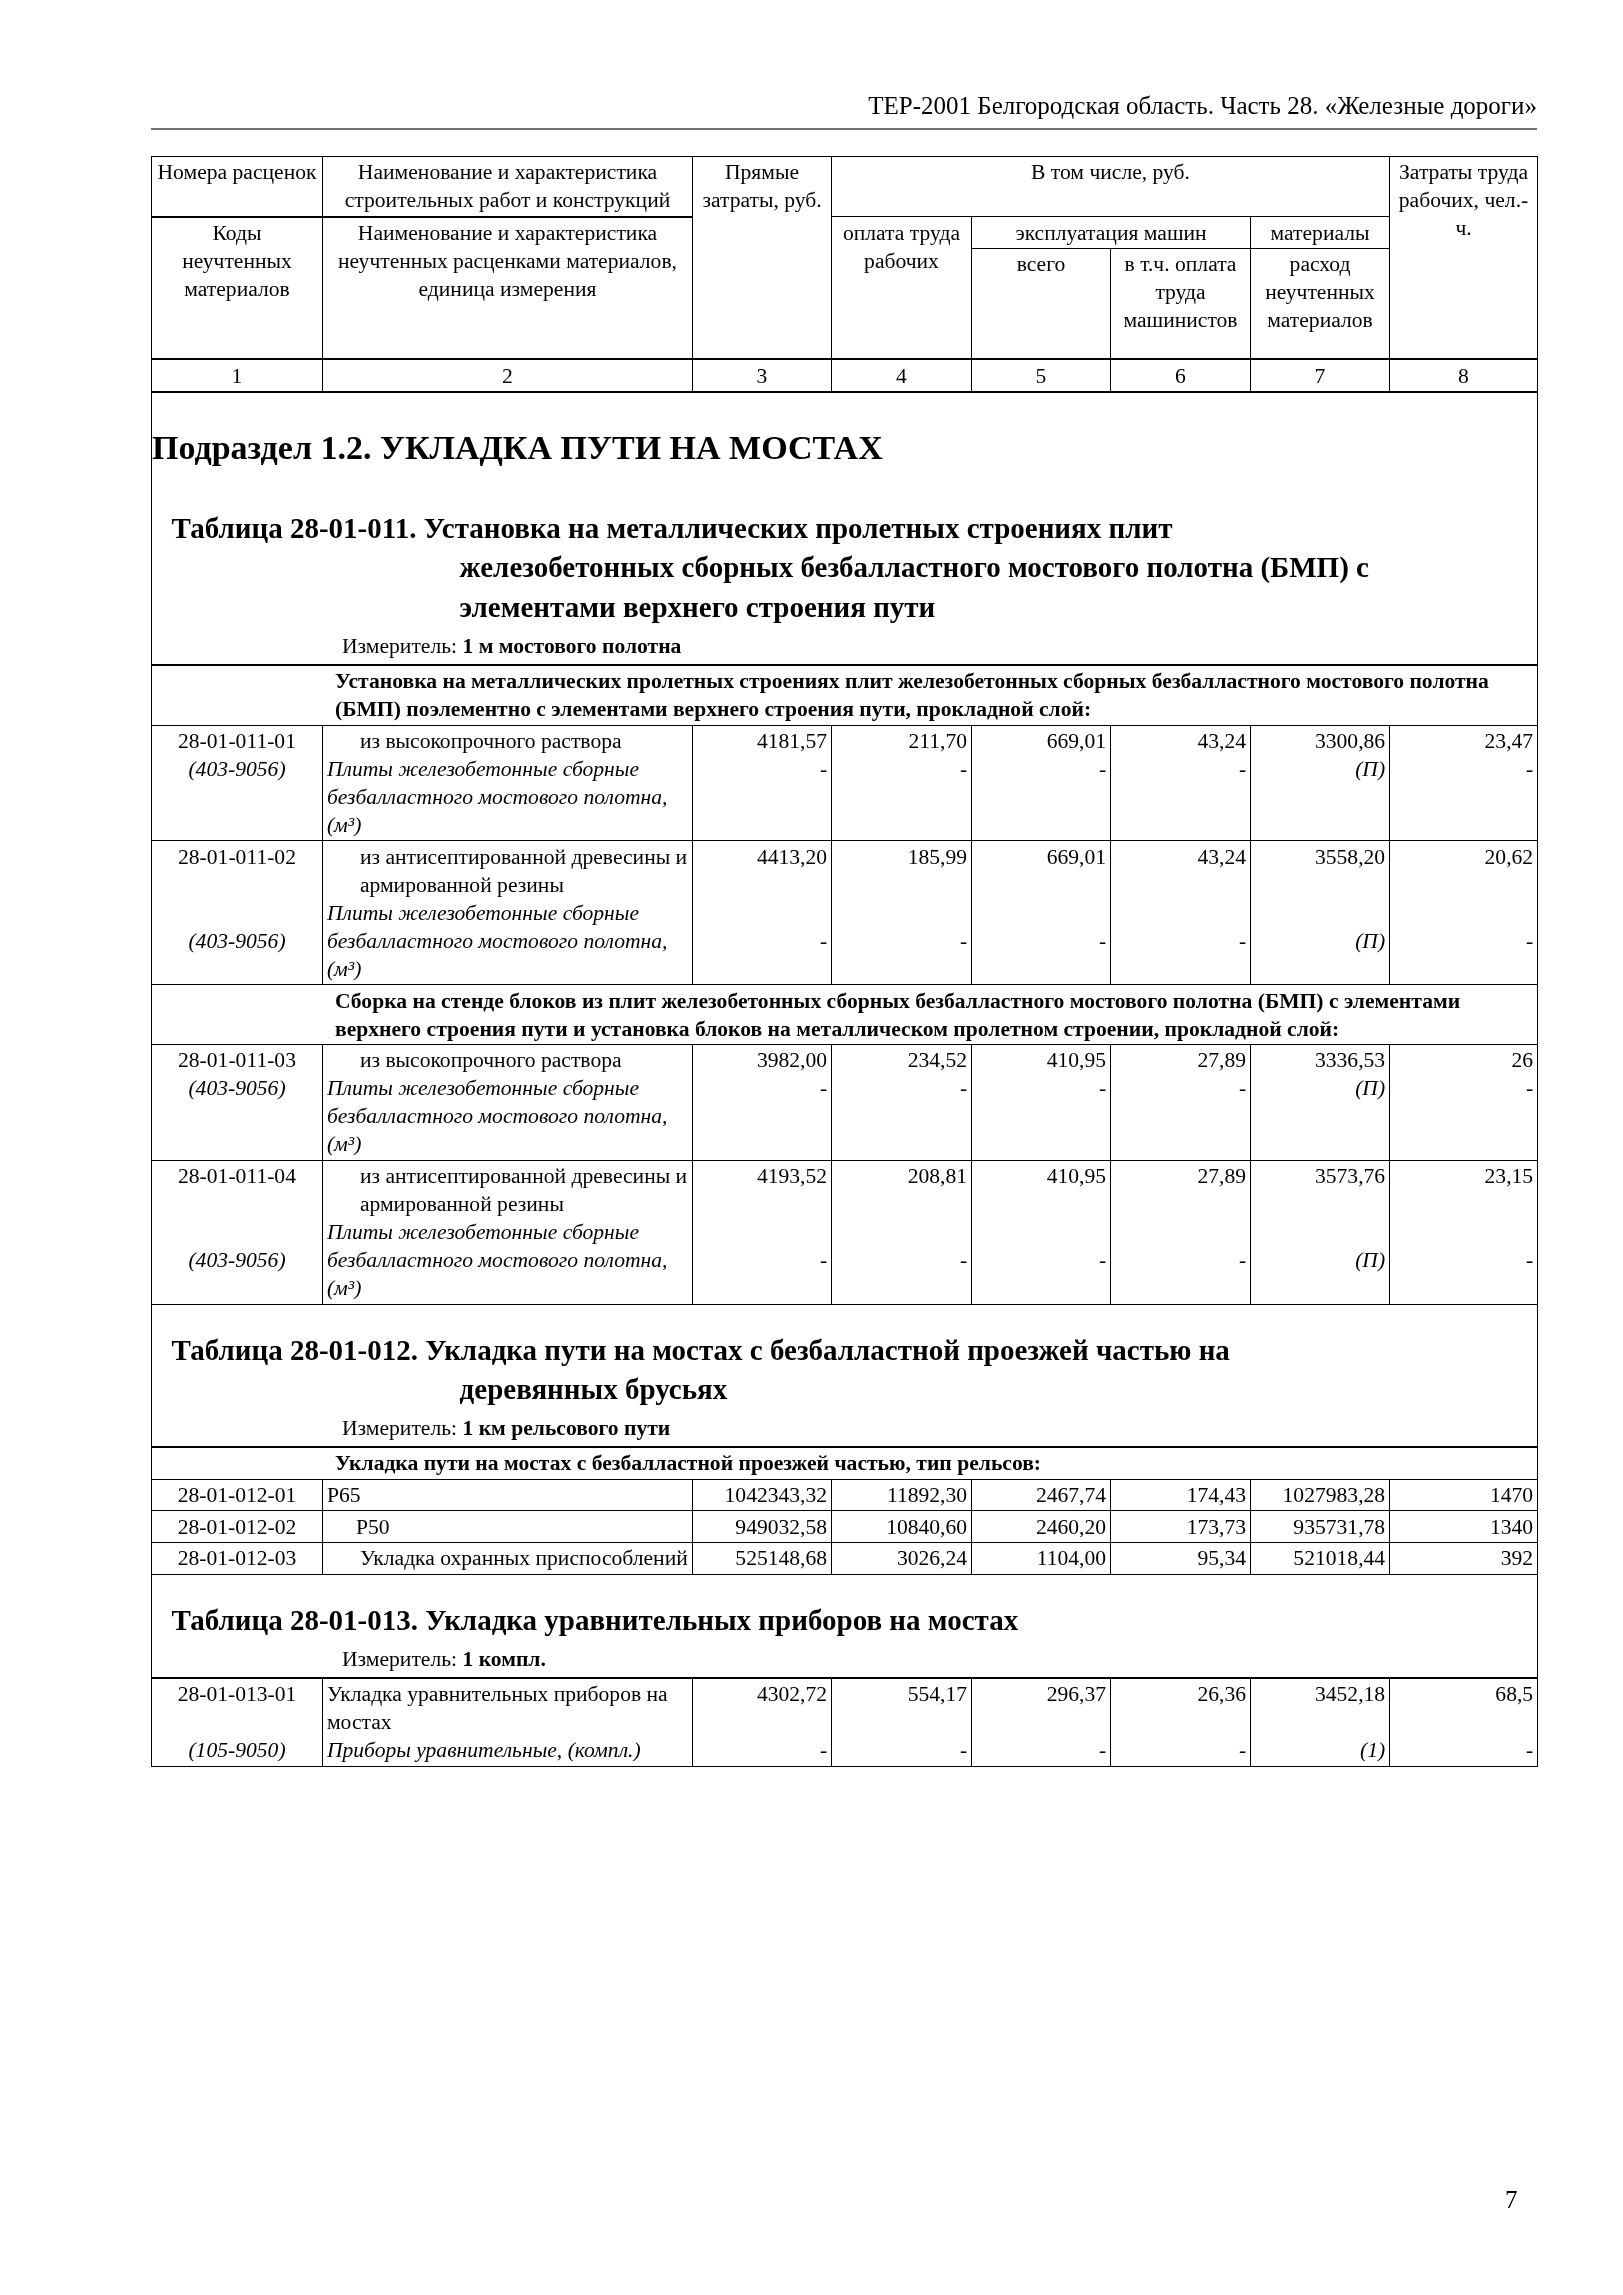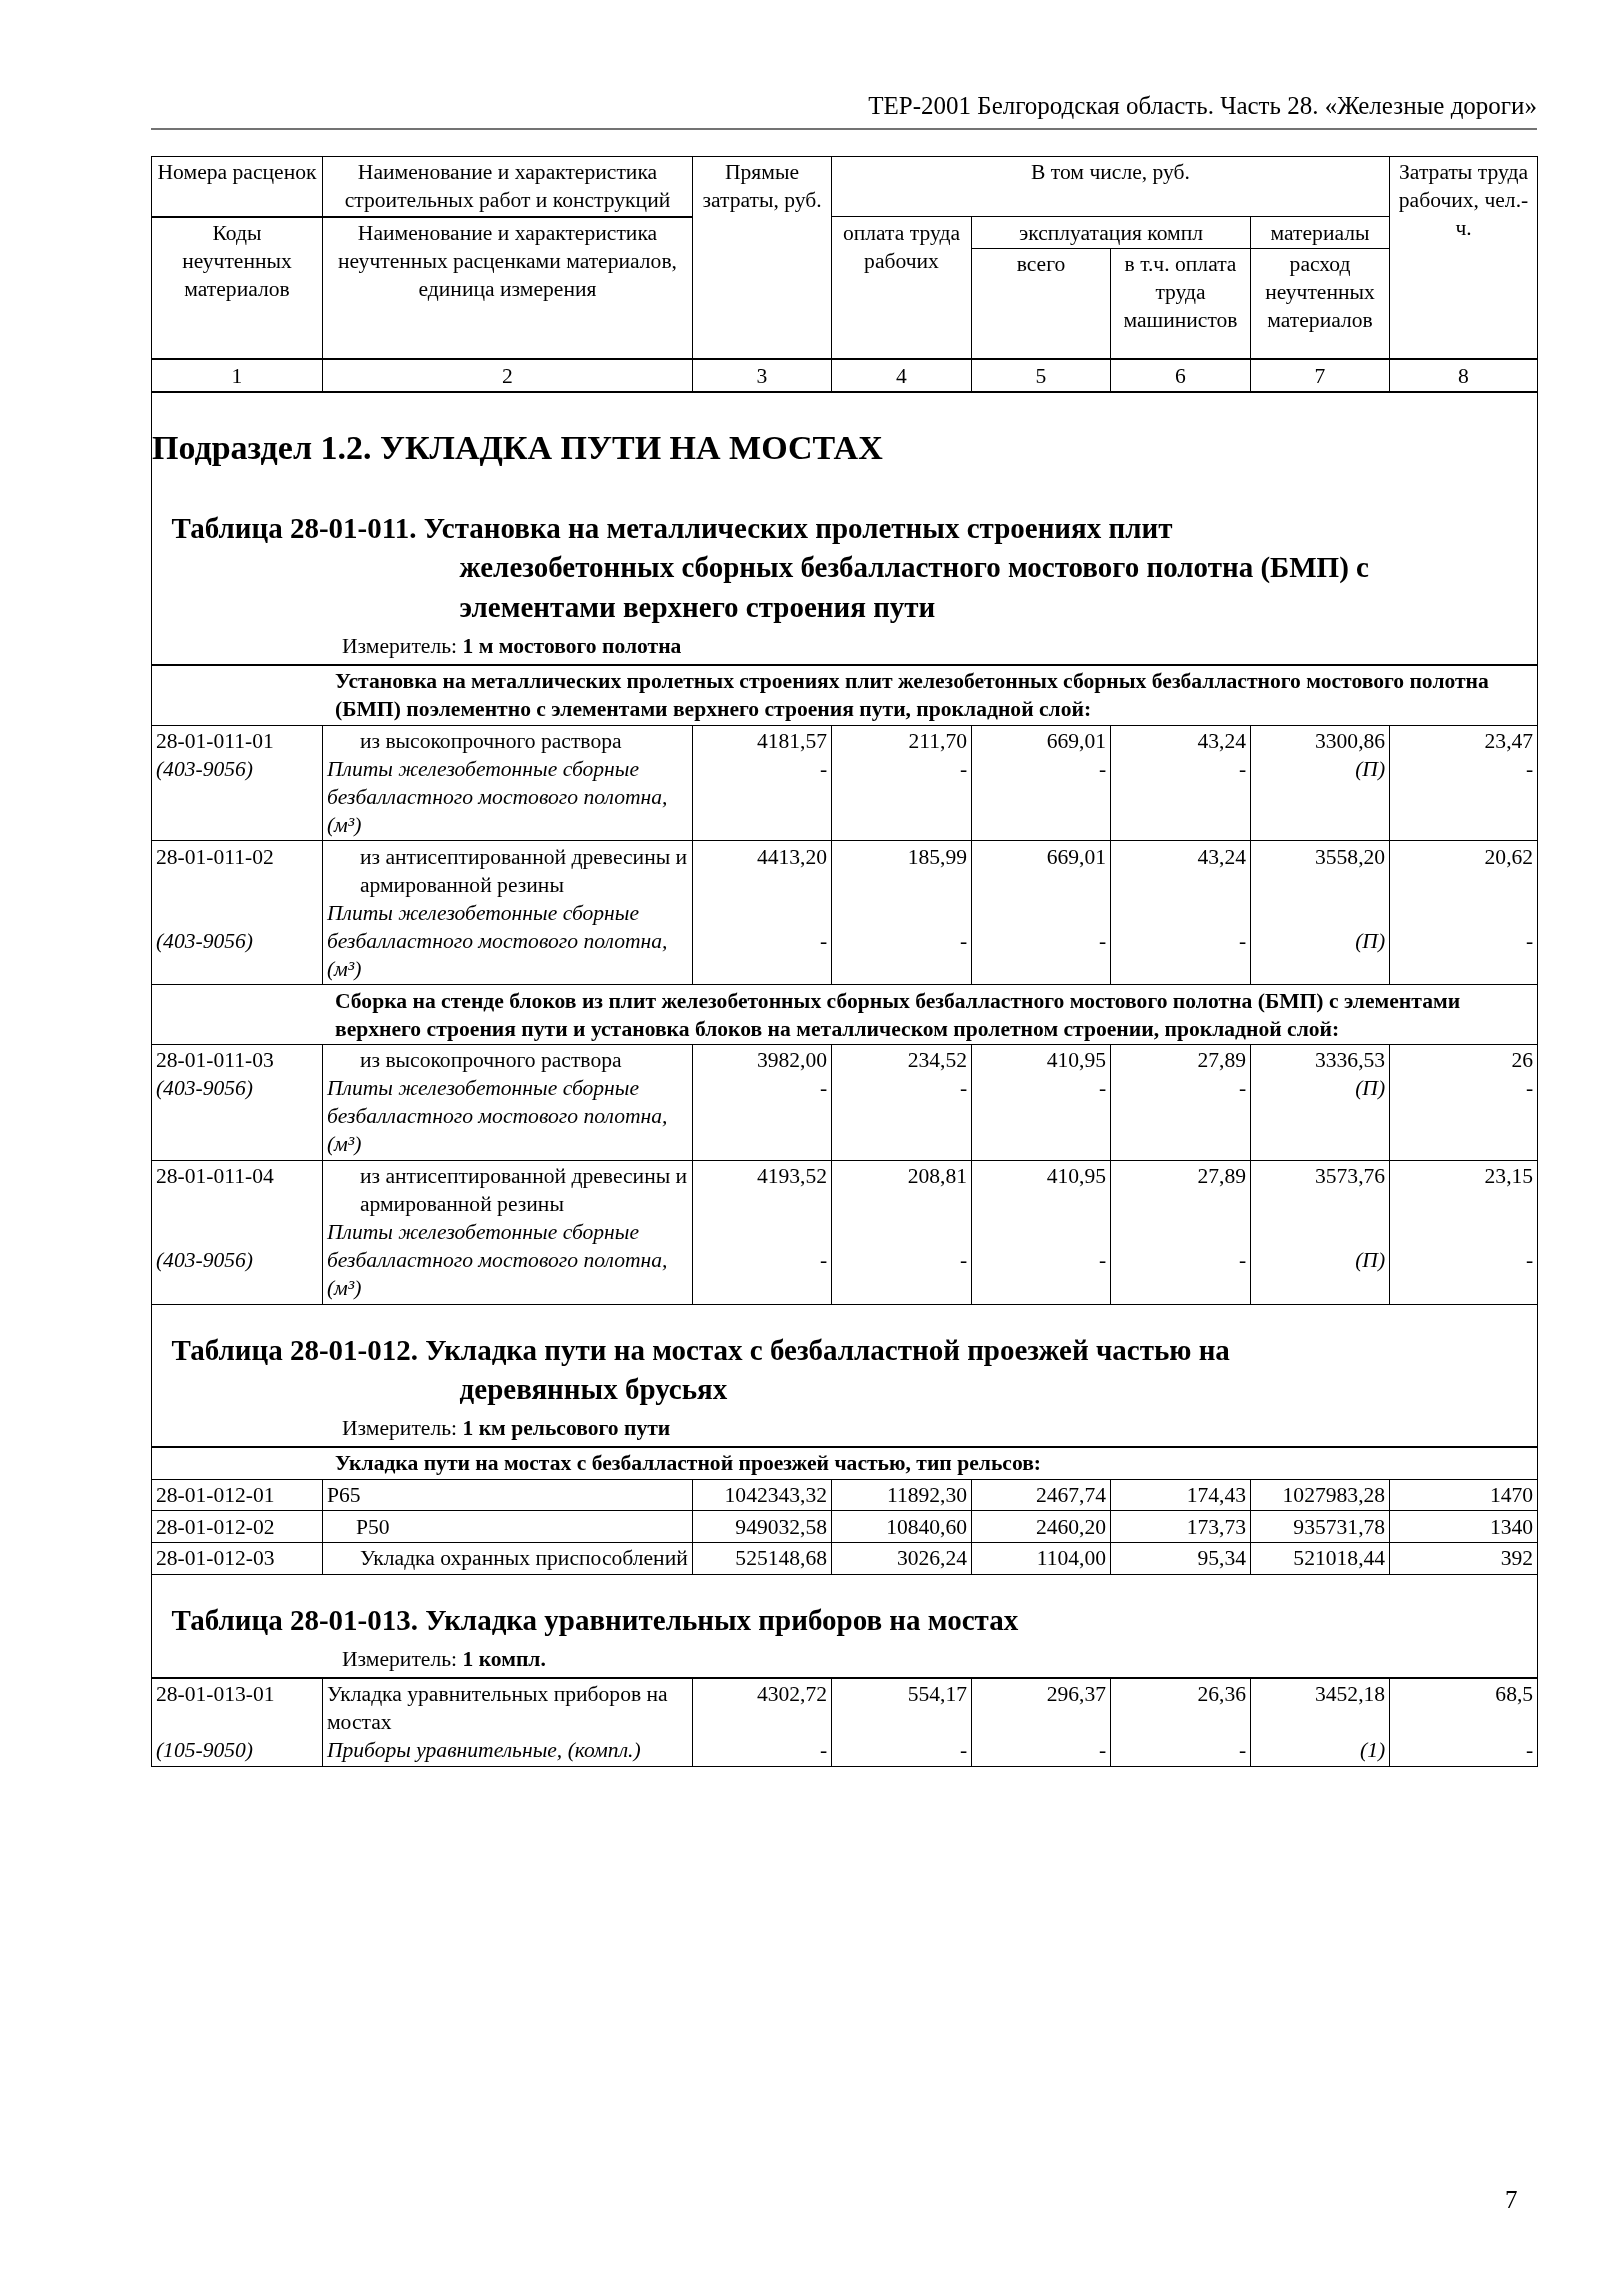--- a/index.html
+++ b/index.html
@@ -12,21 +12,21 @@
   .num td { text-align:center; font-size:19.6px; }
   .thick-bottom td { border-bottom:2.6px solid #000; }
   .subsection-title { text-align:left; font-weight:bold; font-size:34px; margin:33px 0 39px 0; }
   .table-title { font-weight:bold; font-size:29px; line-height:1.35; padding-left:19.6px; }
   .table-title .indent { display:block; padding-left:288px; }
   .measure { font-size:21.6px; padding-left:190px; margin:5.2px 0 3.9px 0; }
   .measure b { font-weight:bold; }
   .group-head { font-weight:bold; padding-left:183px !important; }
   .r { text-align:right; }
   .it { font-style:italic; }
-  .code { }
+  .code { text-align:center; }
   .indent1 { padding-left:33px; }
   .page-number { position:absolute; left:1505px; top:2186px; font-size:25px; }
   .line { display:block; }
 </style>
 </head>
 <body>
 
 <div class="running-header">ТЕР-2001 Белгородская область. Часть 28. «Железные дороги»</div>
 
 <div class="sheet">
@@ -47,21 +47,21 @@
     <td>Номера расценок</td>
     <td>Наименование и характеристика строительных работ и конструкций</td>
     <td rowspan="3">Прямые затраты, руб.</td>
     <td colspan="4">В том числе, руб.</td>
     <td rowspan="3">Затраты труда рабочих, чел.-ч.</td>
   </tr>
   <tr class="hdr">
     <td rowspan="2" style="border-top:2.6px solid #000">Коды неучтенных материалов</td>
     <td rowspan="2" style="border-top:2.6px solid #000">Наименование и характеристика неучтенных расценками материалов, единица измерения</td>
     <td rowspan="2">оплата труда рабочих</td>
-    <td colspan="2">эксплуатация компл</td>
+    <td colspan="2">эксплуатация машин</td>
     <td>материалы</td>
   </tr>
   <tr class="hdr" style="height:111px">
     <td>всего</td>
     <td>в т.ч. оплата труда машинистов</td>
     <td>расход неучтенных материалов</td>
   </tr>
   <tr class="num">
     <td style="border-top:2.6px solid #000;border-bottom:2.6px solid #000">1</td>
     <td style="border-top:2.6px solid #000;border-bottom:2.6px solid #000">2</td>

